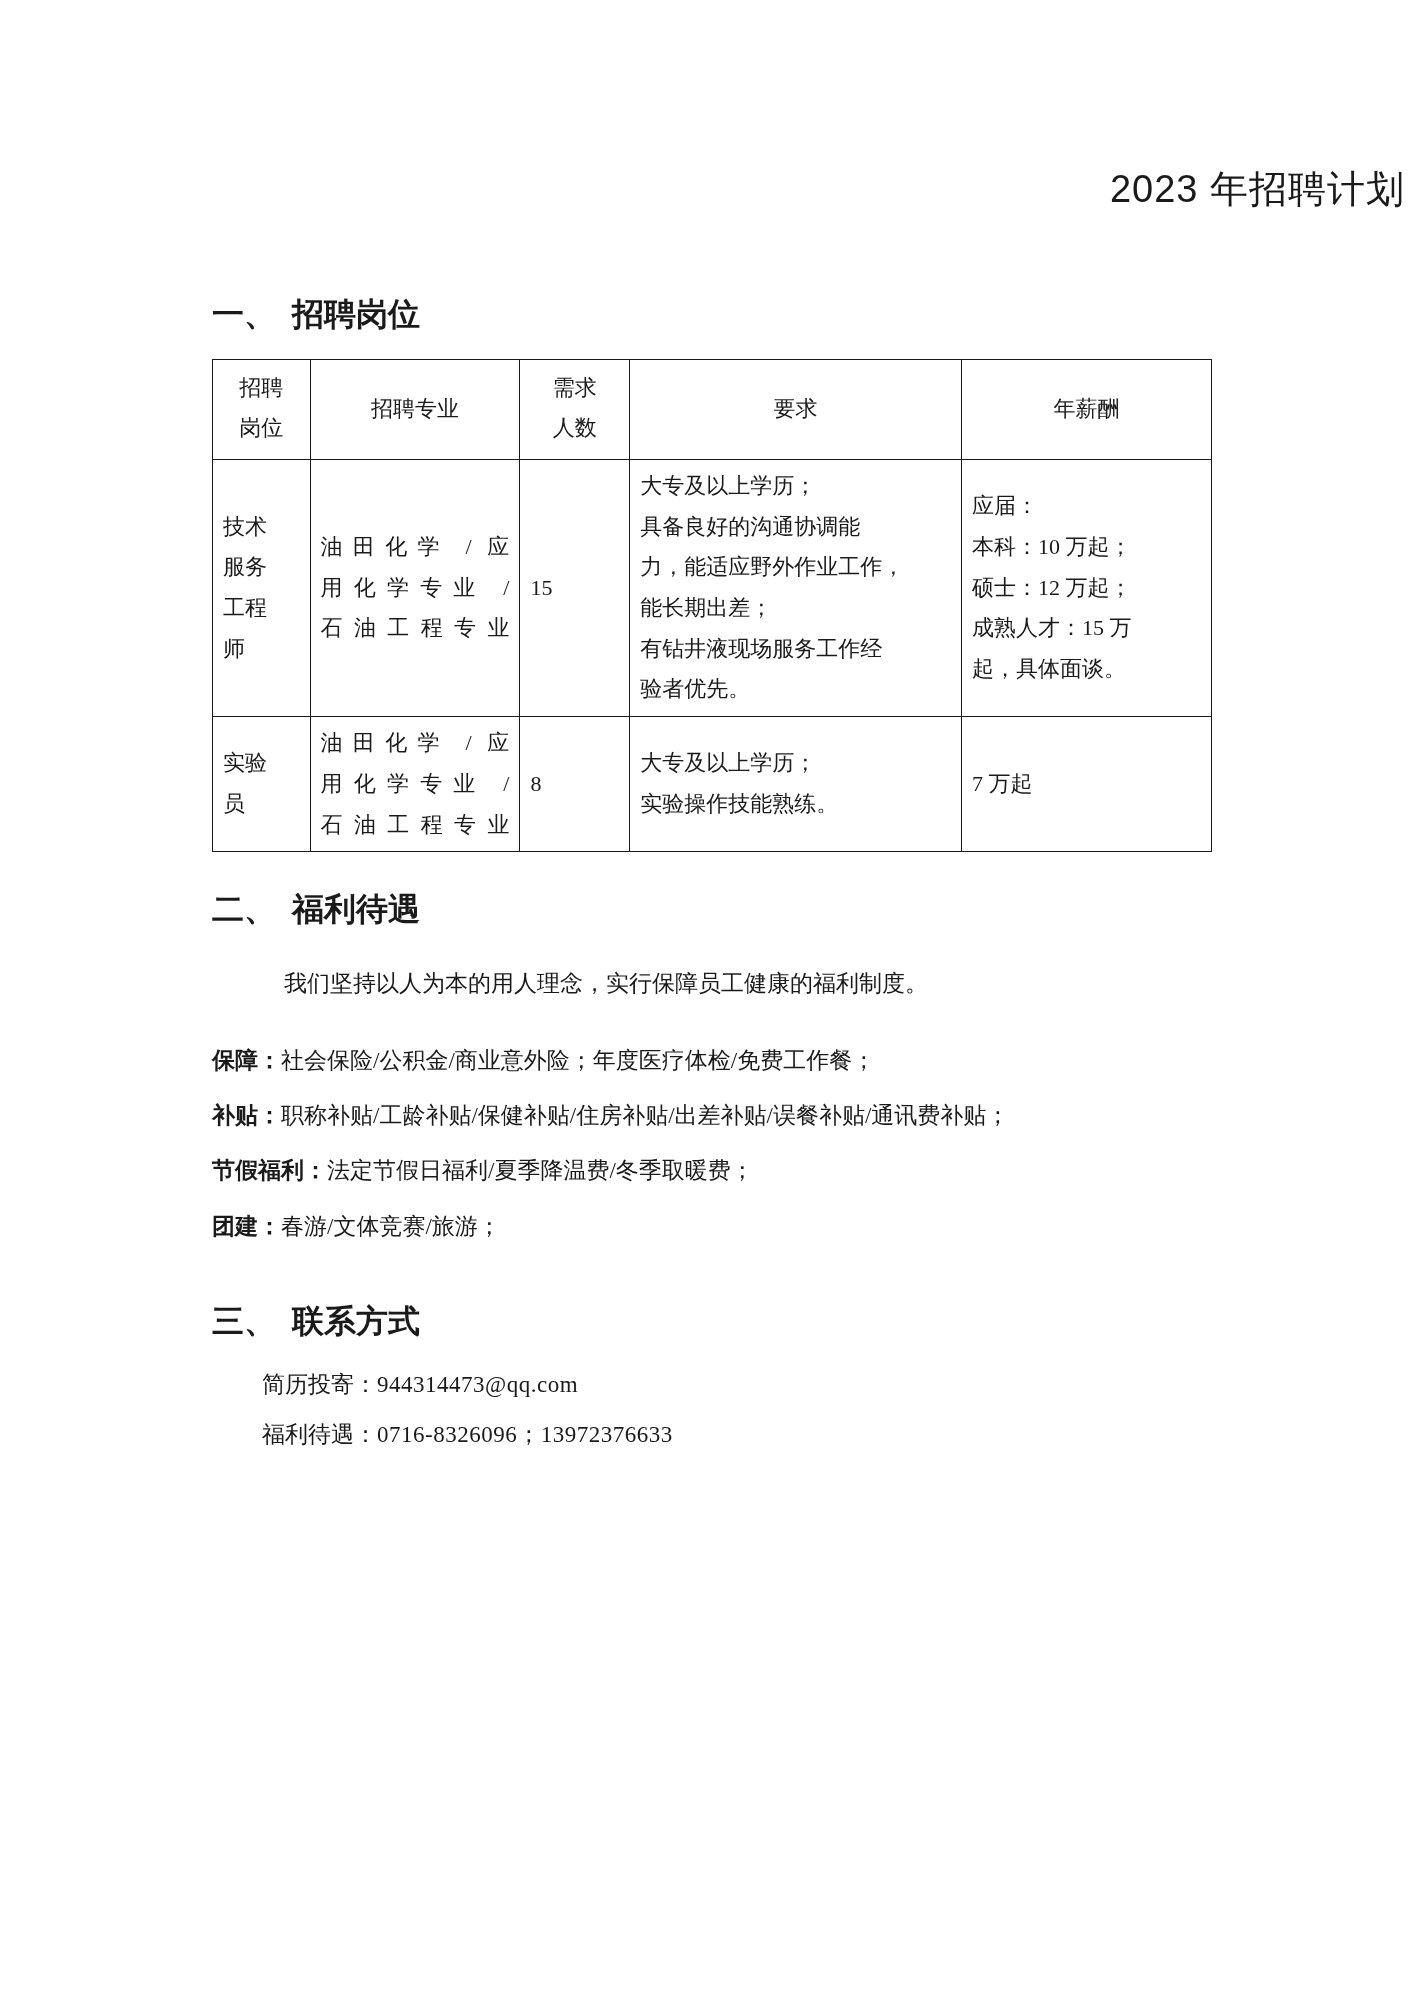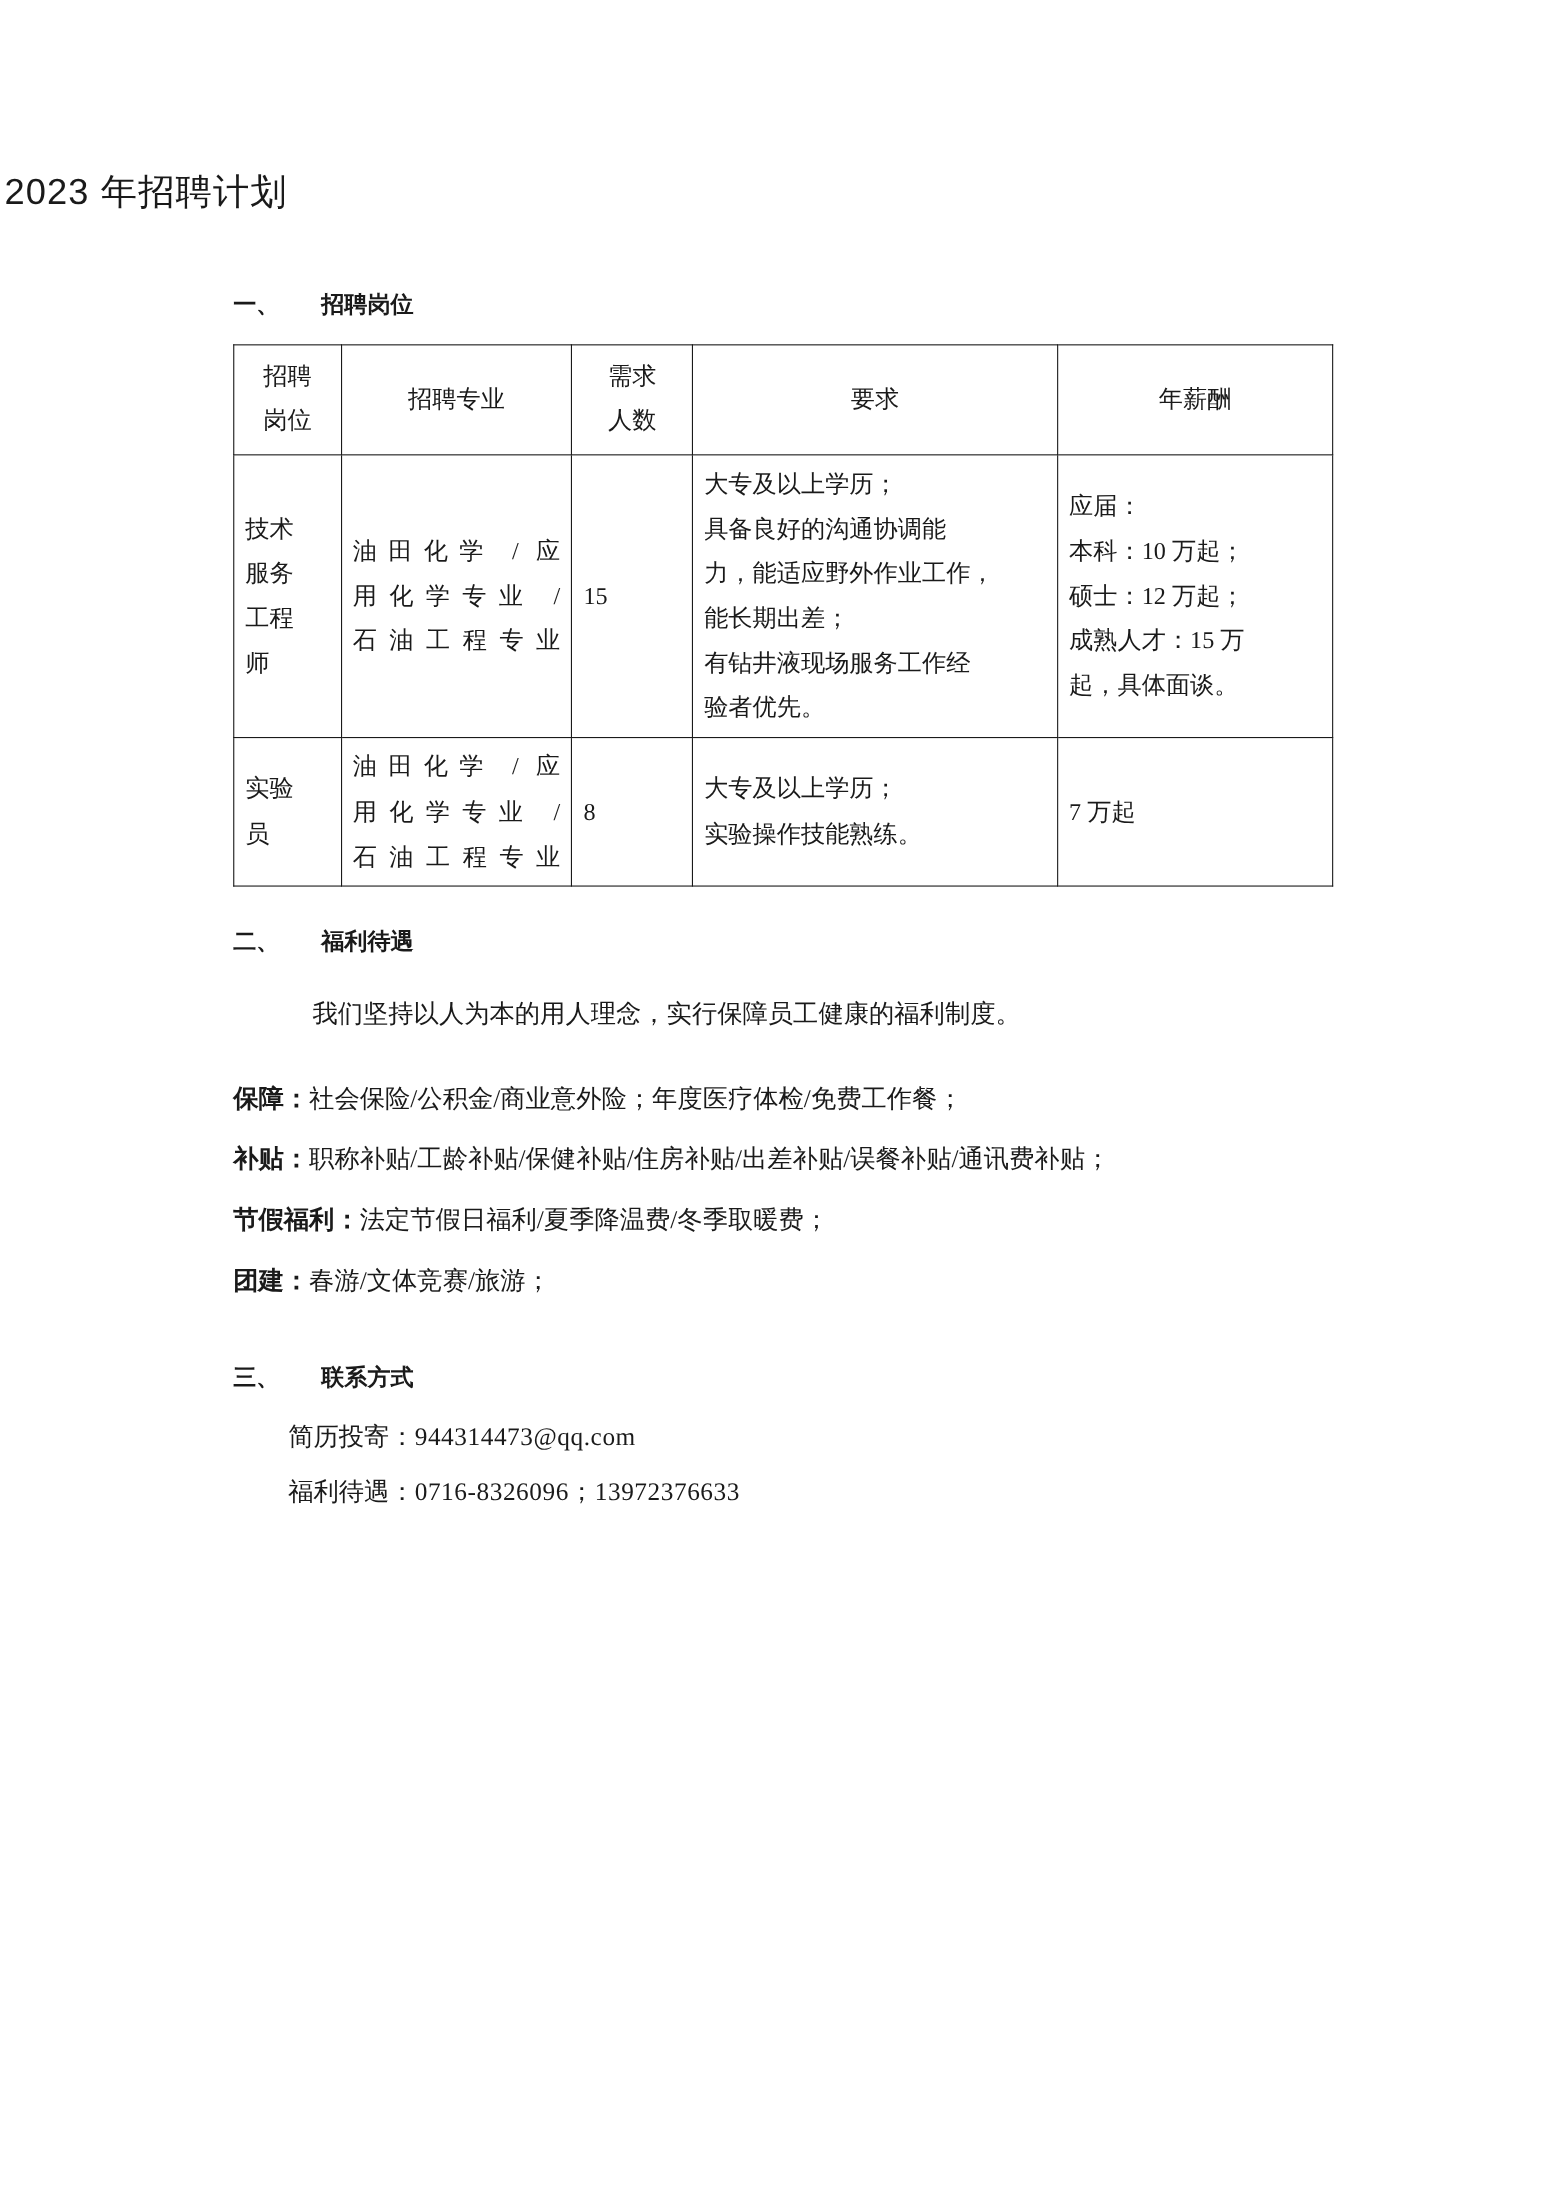--- a/index.html
+++ b/index.html
@@ -14,33 +14,33 @@
     overflow: hidden;
   }
   .page {
     position: relative;
     width: 1421px;
     height: 2011px;
     padding: 0;
   }
   
   .doc-title {
-    text-align: left;
-    font-size: 33px;
+    text-align: right;
+    font-size: 38px;
     font-weight: 400;
     letter-spacing: 1px;
-    margin: 4px;
+    margin: 16px;
     padding-top: 148px;
     font-family: "Liberation Sans", "DejaVu Sans", sans-serif;
   }
   
   .section-heading {
     font-family: "Liberation Sans", "DejaVu Sans", sans-serif;
     font-weight: bold;
-    font-size: 21px;
+    font-size: 32px;
     margin: 0;
     padding-left: 212px;
     letter-spacing: 0px;
   }
   .section-heading .num { display: inline-block; min-width: 80px; }
   #sec1-heading { padding-top: 62px; padding-bottom: 22px; }
   #sec2-heading { padding-top: 36px; padding-bottom: 16px; }
   #sec3-heading { padding-top: 46px; padding-bottom: 16px; }
 
   

